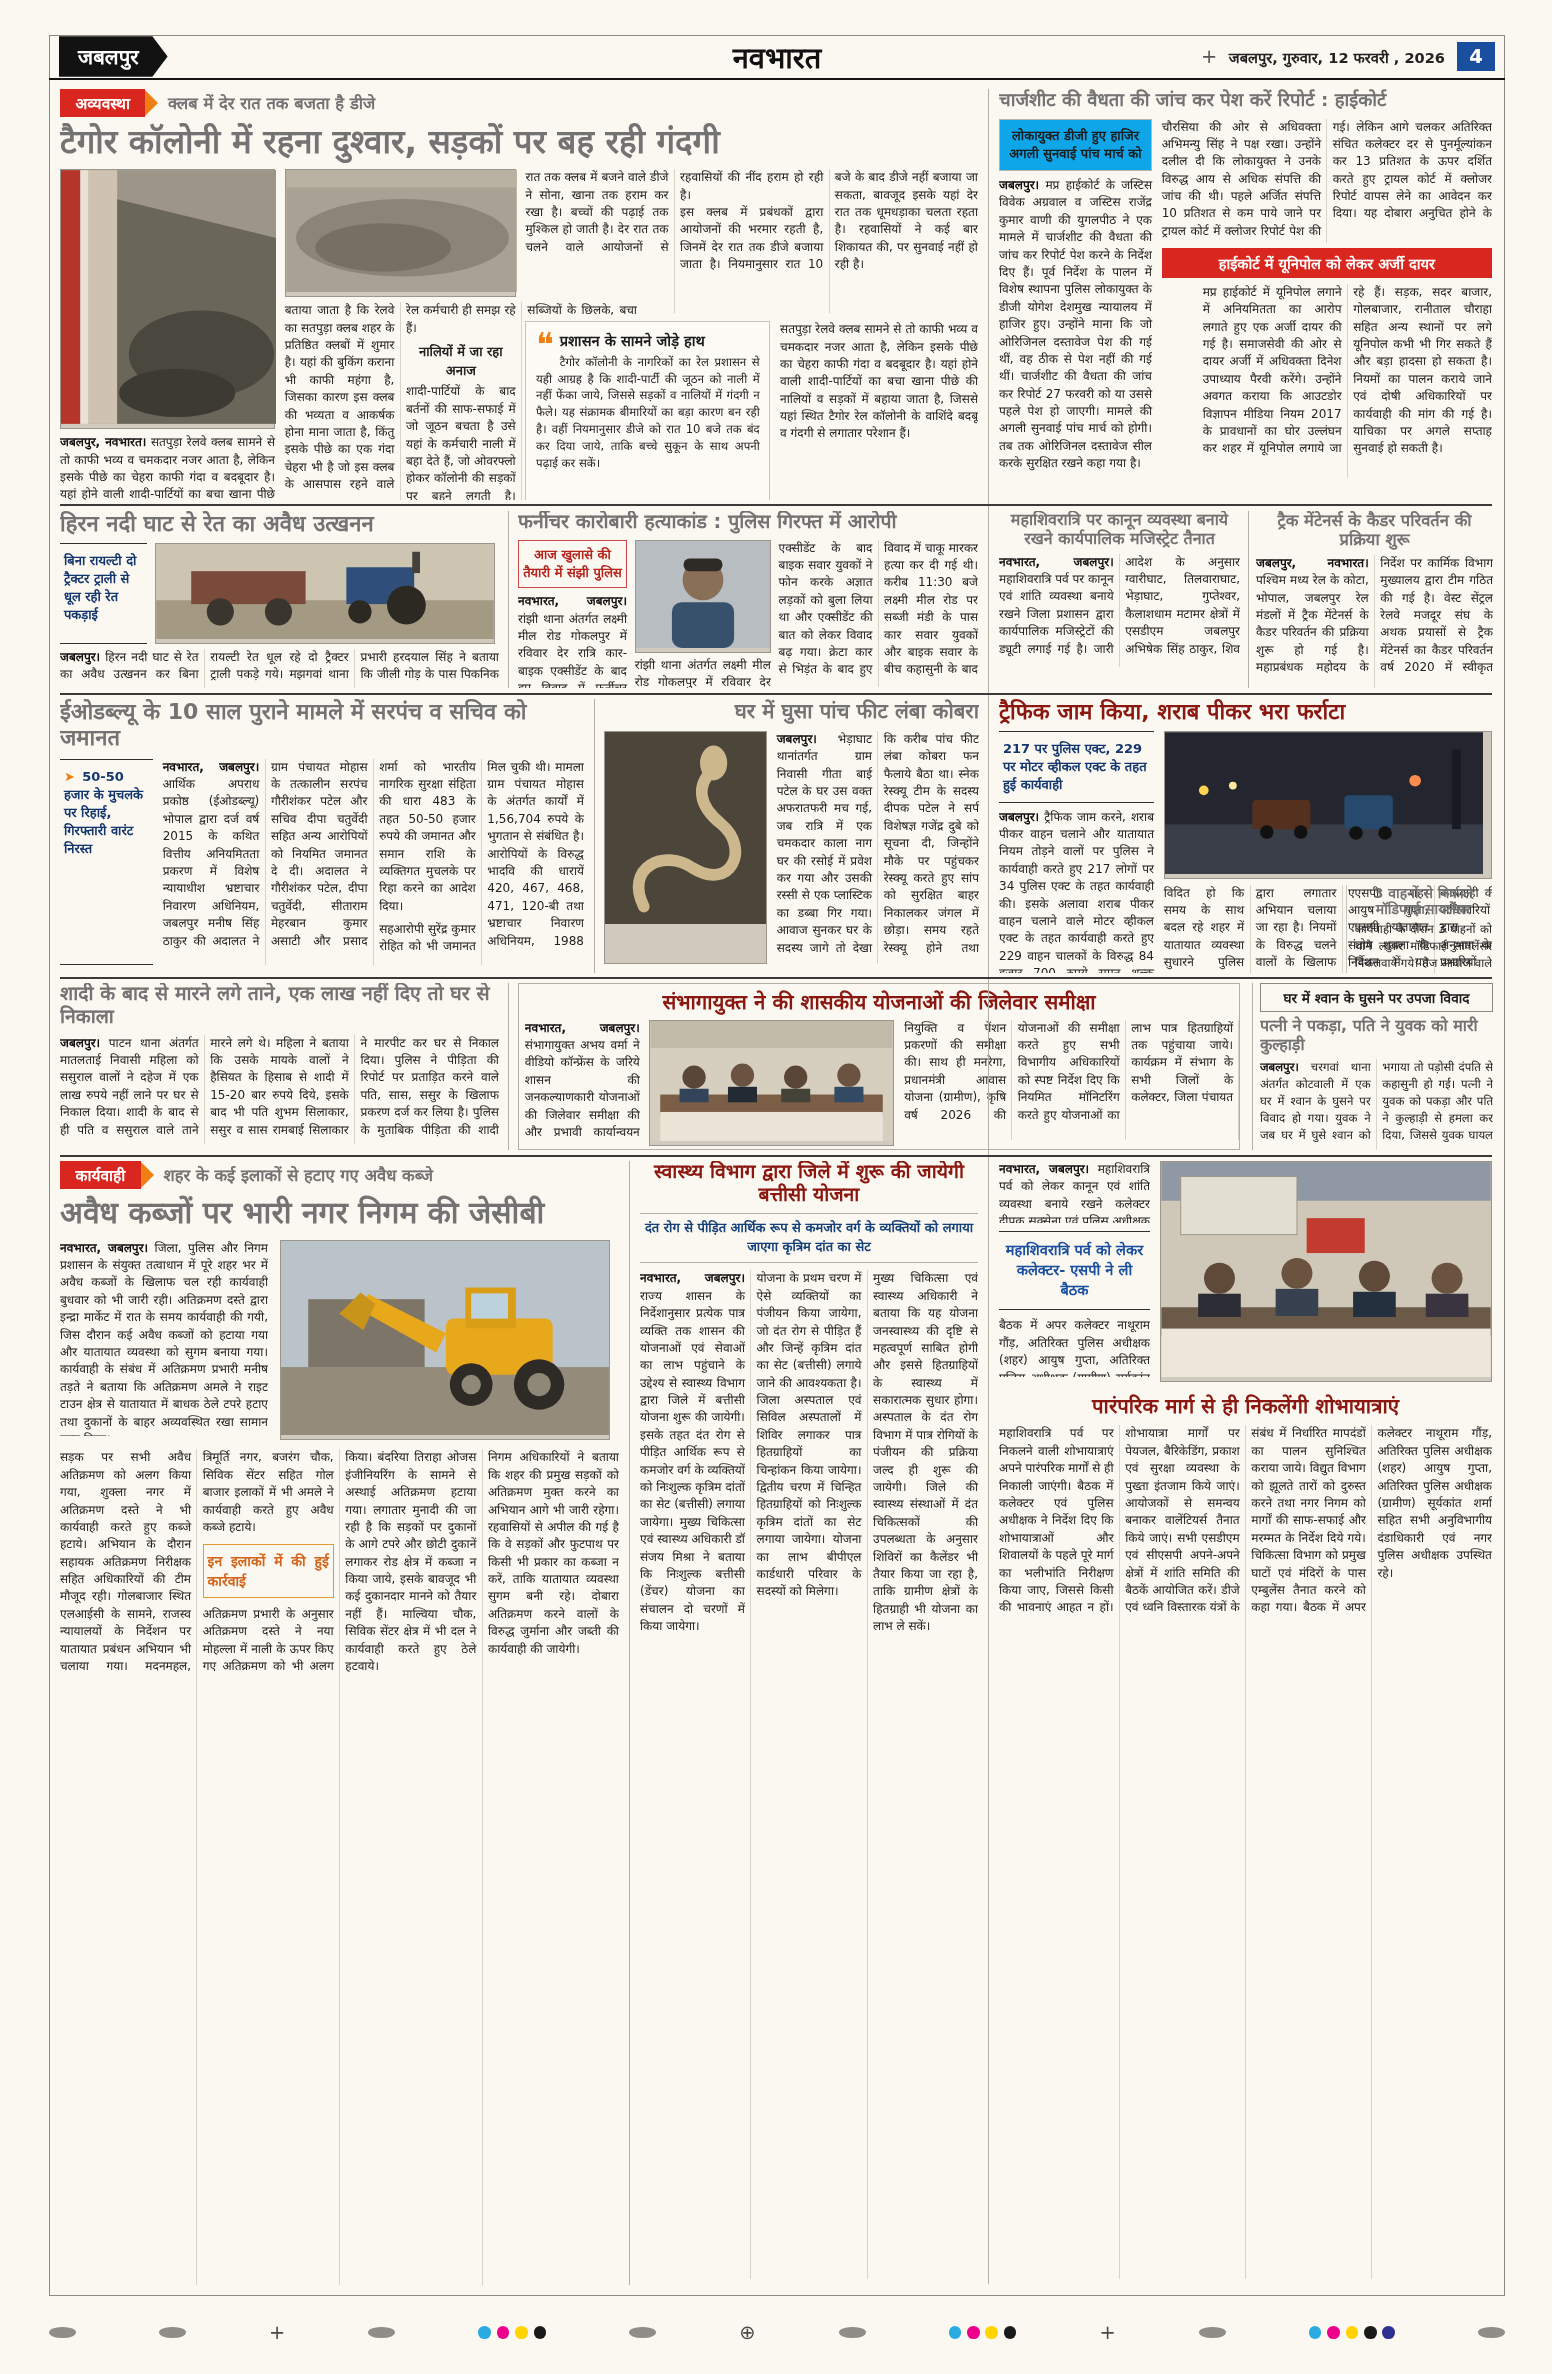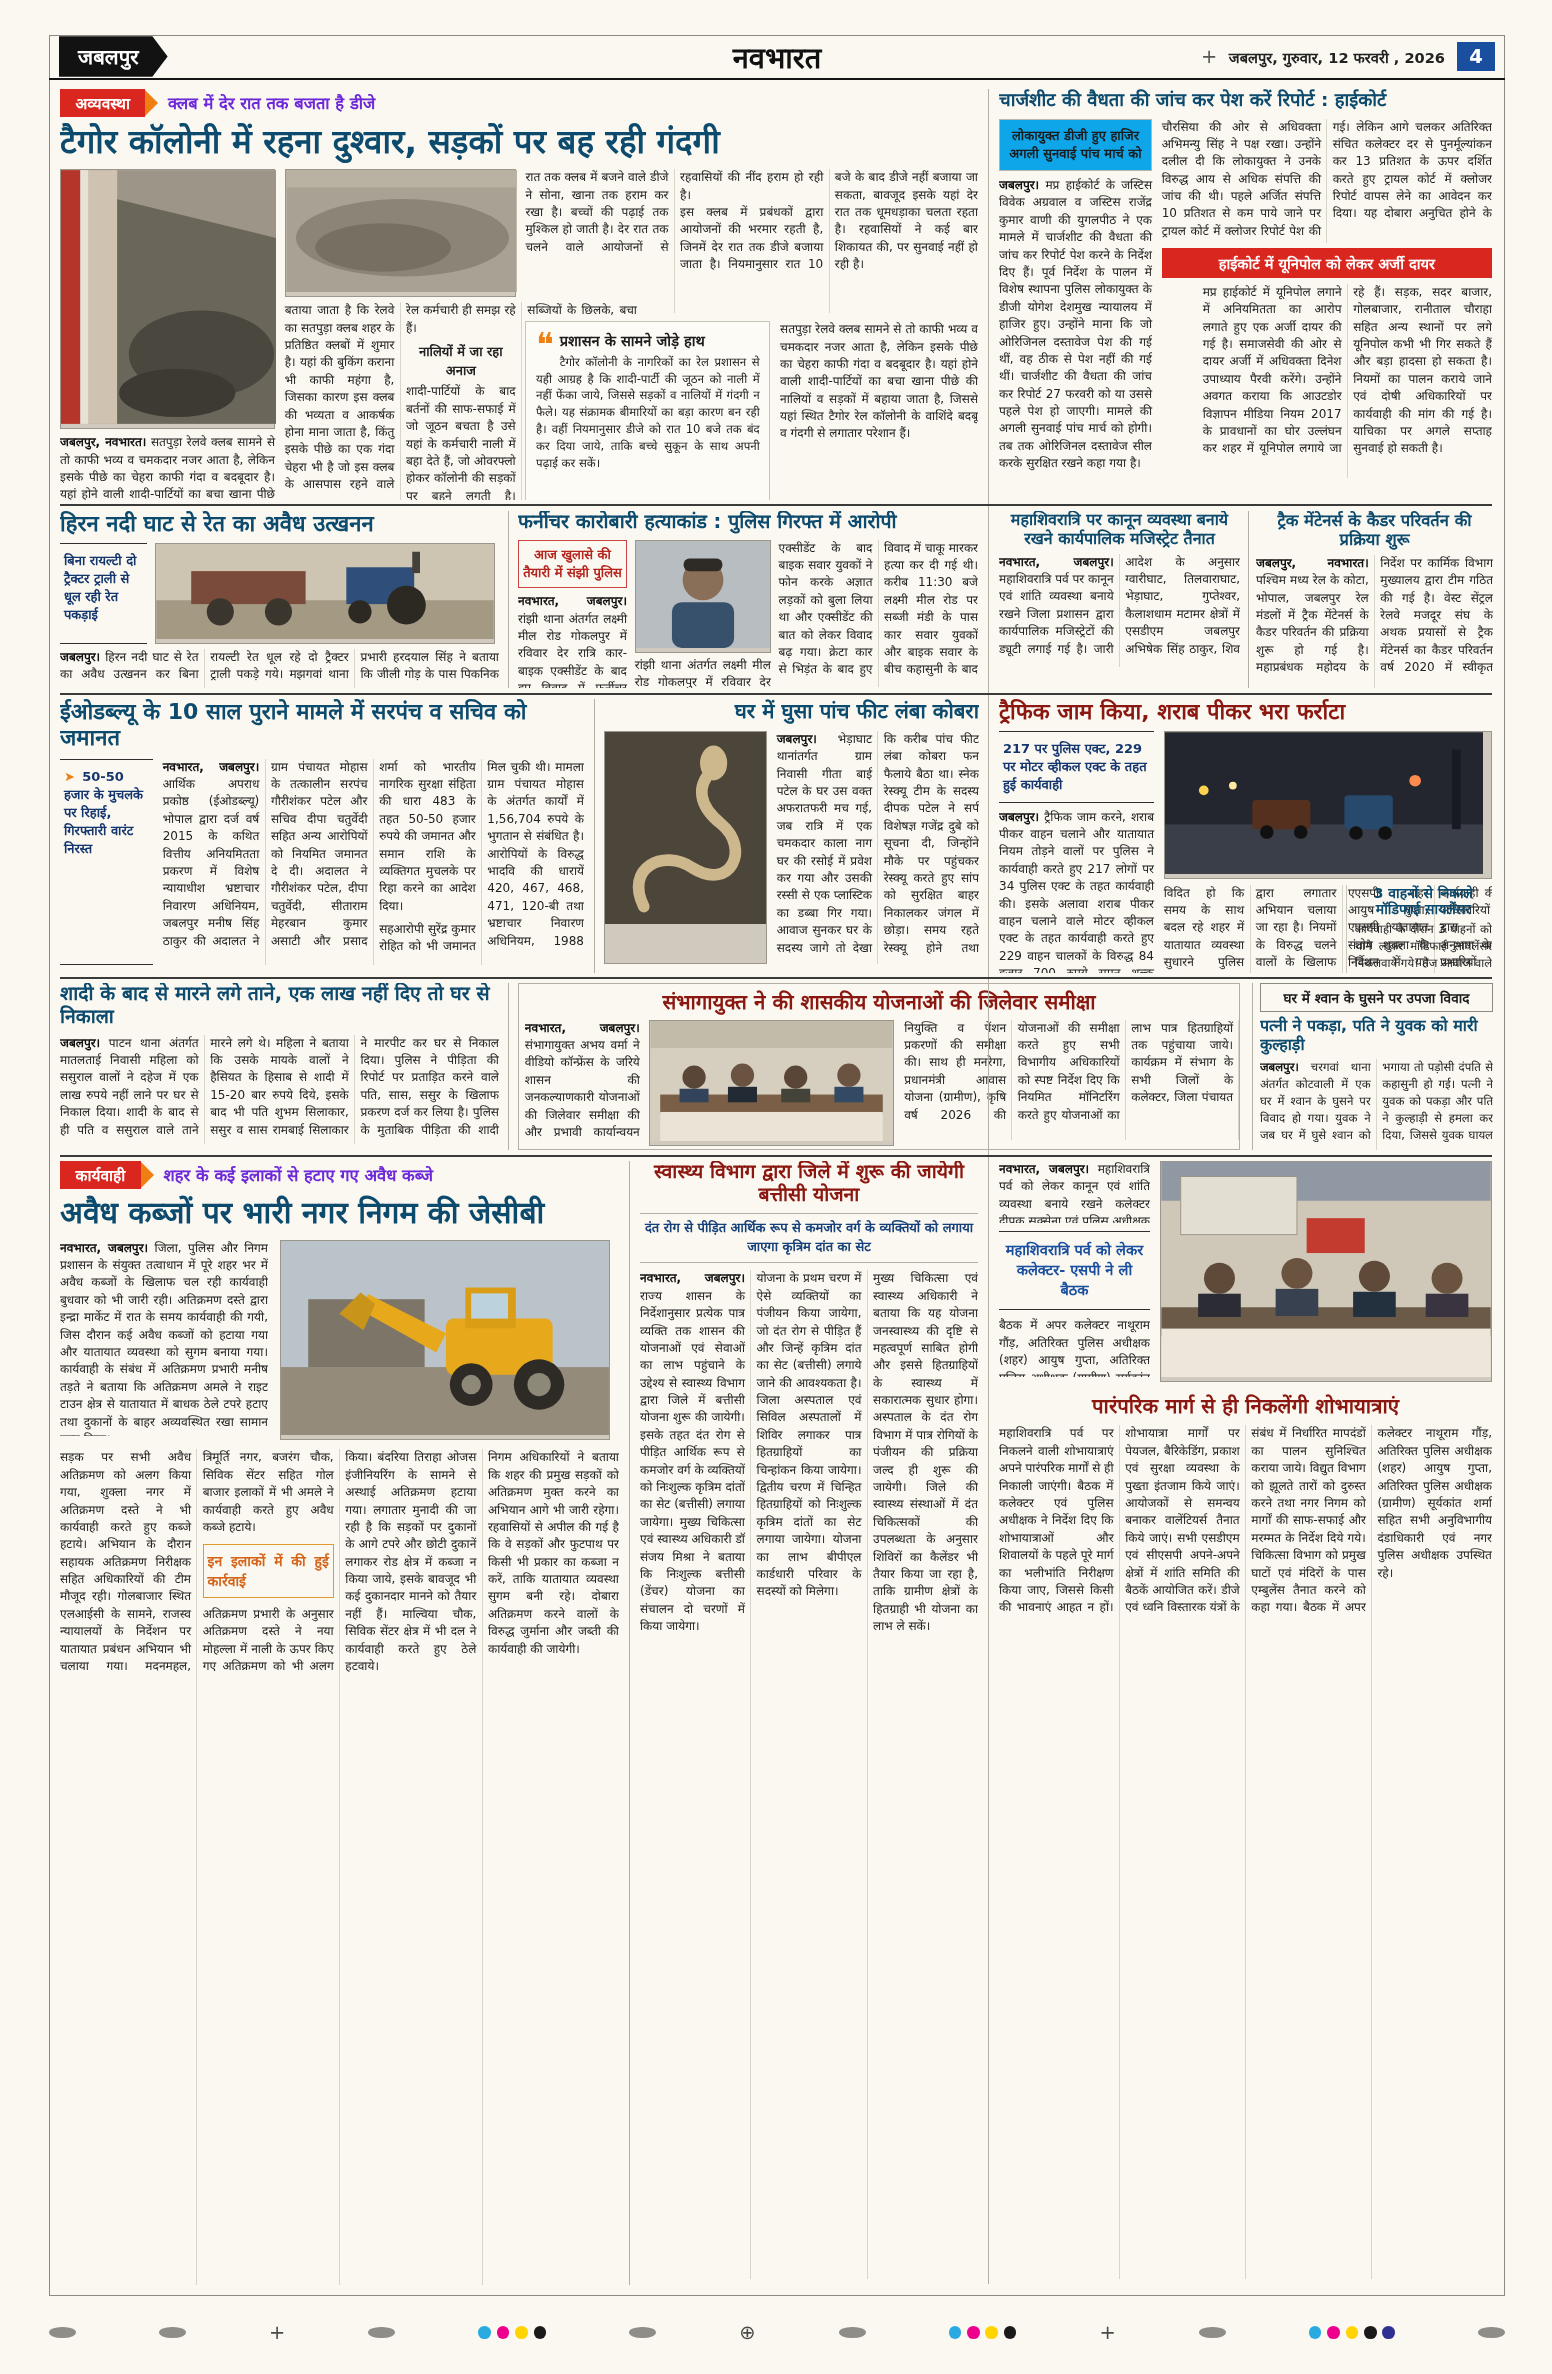--- a/index.html
+++ b/index.html
@@ -12,32 +12,32 @@
   .masthead { left:49px; top:35px; width:1456px; height:45px; border-bottom:2.9px solid #141414; display:flex; align-items:center; padding:0 9.7px; }
   .city-tab { background:#121212; color:#fff; font-weight:bold; font-size:20.4px; padding:5.8px 29px 6.8px 19.4px; clip-path:polygon(0 0,86% 0,100% 50%,86% 100%,0 100%); }
   .paper-name { position:absolute; left:50%; transform:translateX(-50%); font-size:29px; font-weight:bold; color:#111; }
   .date-group { margin-left:auto; display:flex; align-items:center; gap:11.6px; font-weight:bold; font-size:14.6px; color:#222; }
   .reg-plus { color:#555; font-size:19.4px; font-weight:normal; }
   .page-num { background:#1a4fa0; color:#fff; font-weight:bold; font-size:19.4px; padding:2.9px 12.6px; }
   
   .article { position:absolute; overflow:hidden; }
   .vline { position:absolute; width:1px; background:#b3afa4; }
   .hrule { position:absolute; height:1.9px; background:#3a3a38; }
-  h1,h2,h3 { font-weight:bold; color:#0c4a6e; line-height:1.18; }
+  h1,h2,h3 { font-weight:bold; color:#737373; line-height:1.18; }
   .maroon { color:#8a1710; }
   .ctr { text-align:center; }
   .body-text { font-size:12px; line-height:1.45; text-align:justify; color:#222; }
   .byline { font-weight:bold; color:#111; }
   .cols2 { column-count:2; column-gap:11.6px; column-rule:1px solid #d7d4ca; }
   .cols3 { column-count:3; column-gap:11.6px; column-rule:1px solid #d7d4ca; }
   .cols4 { column-count:4; column-gap:11.6px; column-rule:1px solid #d7d4ca; }
   .tag-row { display:flex; align-items:center; margin-bottom:5.8px; }
   .tag { background:#d9261f; color:#fff; font-weight:bold; font-size:15.5px; padding:2.9px 15.5px; }
   .tag-arrow { width:0; height:0; border-top:13.6px solid transparent; border-bottom:13.6px solid transparent; border-left:13.6px solid #f07f13; margin-right:9.7px; }
-  .kicker { font-weight:bold; font-size:16.5px; color:#6d28d9; }
+  .kicker { font-weight:bold; font-size:16.5px; color:#737373; }
   .gray-box { background:#0ea5e9; border:1px solid #b9b5aa; font-weight:bold; text-align:center; padding:7.8px 5.8px; font-size:13px; line-height:1.35; }
   .red-banner { background:#d9261f; color:#fff; font-weight:bold; text-align:center; padding:4.9px 3.9px; font-size:14.6px; }
   .side-box { border-top:1.9px solid #2f2f2f; border-bottom:1.9px solid #2f2f2f; font-weight:bold; font-size:13px; color:#14366e; padding:7.8px 3.9px; line-height:1.4; }
   .side-box .arrow { color:#f07f13; margin-right:2.9px; }
   .box-red-border { border:1px solid #c44; color:#b5251d; font-weight:bold; text-align:center; font-size:13px; padding:5.8px 3.9px; line-height:1.35; }
   .quote-box { border:1px solid #c7c3b8; padding:7.8px 9.7px; background:#fdfbf6; }
   .quote-mark { color:#f07f13; font-size:33px; line-height:0.9; float:left; margin-right:5.8px; }
   .quote-title { font-weight:bold; font-size:14.6px; margin-bottom:3.9px; }
   .subhead { font-weight:bold; font-size:13px; text-align:center; margin:5.8px 0 2.9px; }
   .kicker-box { border:1px solid #8d8a80; font-weight:bold; font-size:13.6px; text-align:center; padding:3.9px; }

